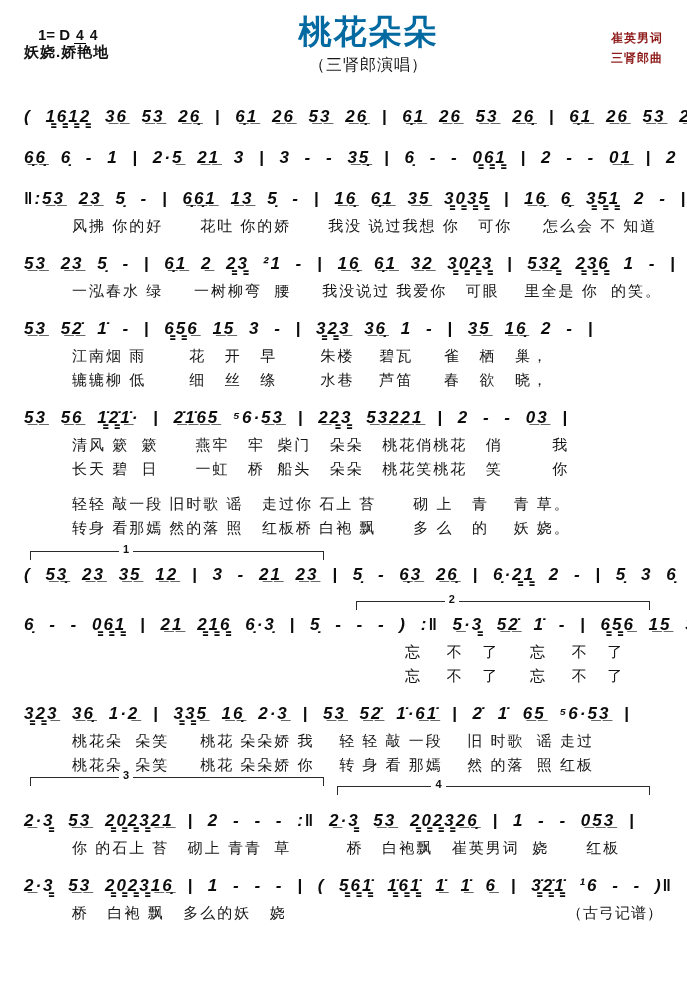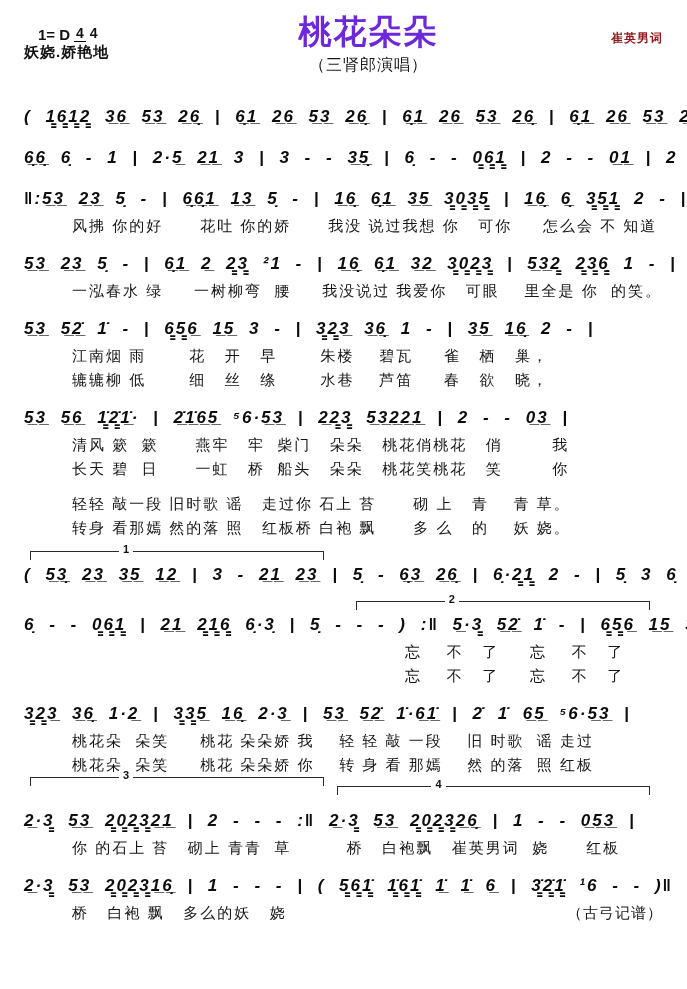--- a/index.html
+++ b/index.html
@@ -3,26 +3,26 @@
 <meta charset="utf-8">
 <style>
   * { margin:0; padding:0; box-sizing:border-box; }
   html,body { width:687px; height:989px; background:#ffffff; overflow:hidden;
               font-family:"Liberation Sans", sans-serif; color:#111; }
   .page { width:687px; height:989px; padding:12px 24px 0 24px; position:relative; }
 
   
   .header { display:flex; justify-content:space-between; align-items:flex-start; height:86px; }
   .hdr-left { width:170px; padding-top:14px; font-weight:bold; font-size:15px; }
-  .keyline { display:flex; align-items:flex-start; gap:4px; padding-left:14px; }
+  .keyline { display:flex; align-items:flex-end; gap:4px; padding-left:14px; }
   .frac { display:inline-block; text-align:center; font-size:14px; line-height:1.05; font-weight:bold; }
   .frac .top { border-bottom:1.6px solid #000; padding:0 2px; }
   .expression { letter-spacing:1px; }
   .hdr-center { text-align:center; flex:1; }
-  .title { font-size:33px; font-weight:bold; color:#6d28d9; letter-spacing:2px; line-height:1.2; }
+  .title { font-size:33px; font-weight:bold; color:#0369a1; letter-spacing:2px; line-height:1.2; }
   .subtitle { font-size:16px; color:#1a1a1a; margin-top:3px; letter-spacing:1px; }
   .hdr-right { width:120px; text-align:right; padding-top:16px; font-size:12px; font-weight:bold;
                color:#8e1a1a; line-height:1.7; letter-spacing:1px; }
 
   
   .systems { margin-top:4px; }
   .system { position:relative; margin-bottom:11px; }
   .music { font-family:"Liberation Sans", sans-serif; font-style:italic; font-weight:bold;
            font-size:17px; line-height:30px; letter-spacing:2px; word-spacing:7px;
            white-space:pre; color:#0d0d0d; }
@@ -49,20 +49,21 @@
         </span>
       </div>
       <div class="expression">妖娆.娇艳地</div>
     </div>
     <div class="hdr-center">
       <div class="title">桃花朵朵</div>
       <div class="subtitle">（三肾郎演唱）</div>
     </div>
     <div class="hdr-right">
       <div>崔英男词</div>
+      <div>三肾郎曲</div>
     </div>
   </div>
 
   <div class="systems">
       <div class="system">
         <div class="music">( 1̳6̣̳1̳2̳ 3̲6̲ 5̲3̲ 2̲6̣̲ | 6̣̲1̲ 2̲6̲ 5̲3̲ 2̲6̣̲ | 6̣̲1̲ 2̲6̲ 5̲3̲ 2̲6̣̲ | 6̣̲1̲ 2̲6̲ 5̲3̲ 2̲6̣̲ |</div>
       </div>
       <div class="system">
         <div class="music">6̣̲6̣̲ 6̣ - 1 | 2·5̲ 2̲1̲ 3 | 3 - - 3̲5̣̲ | 6̣ - - 0̳6̣̳1̳ | 2 - - 0̲1̲ | 2 - - - ) |</div>
       </div>

